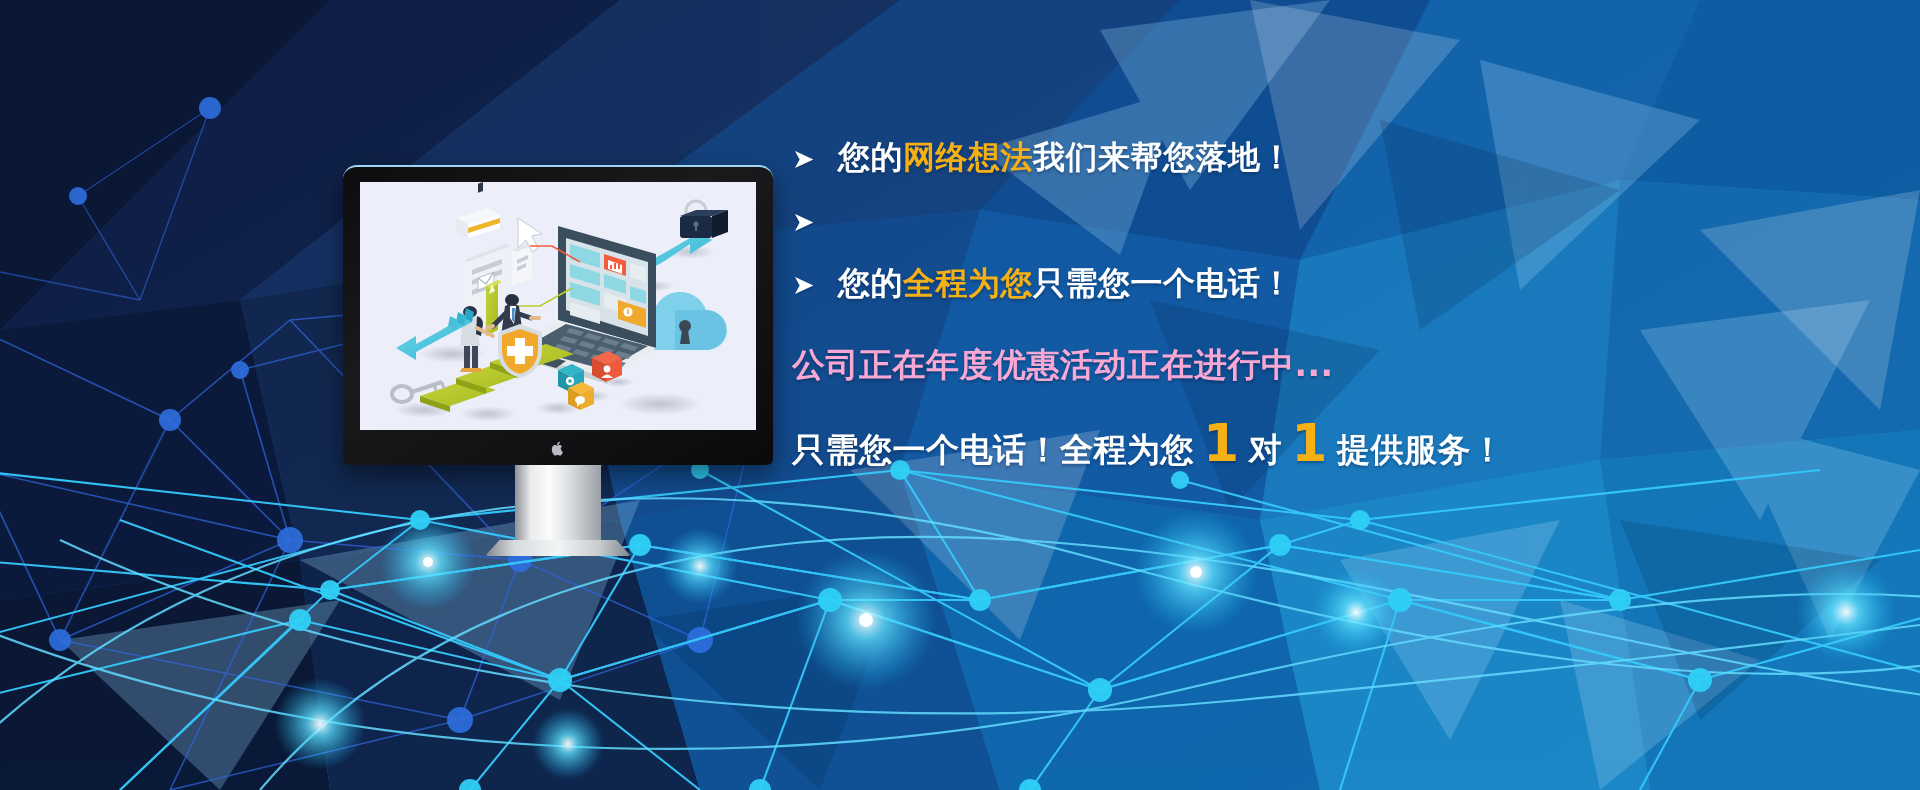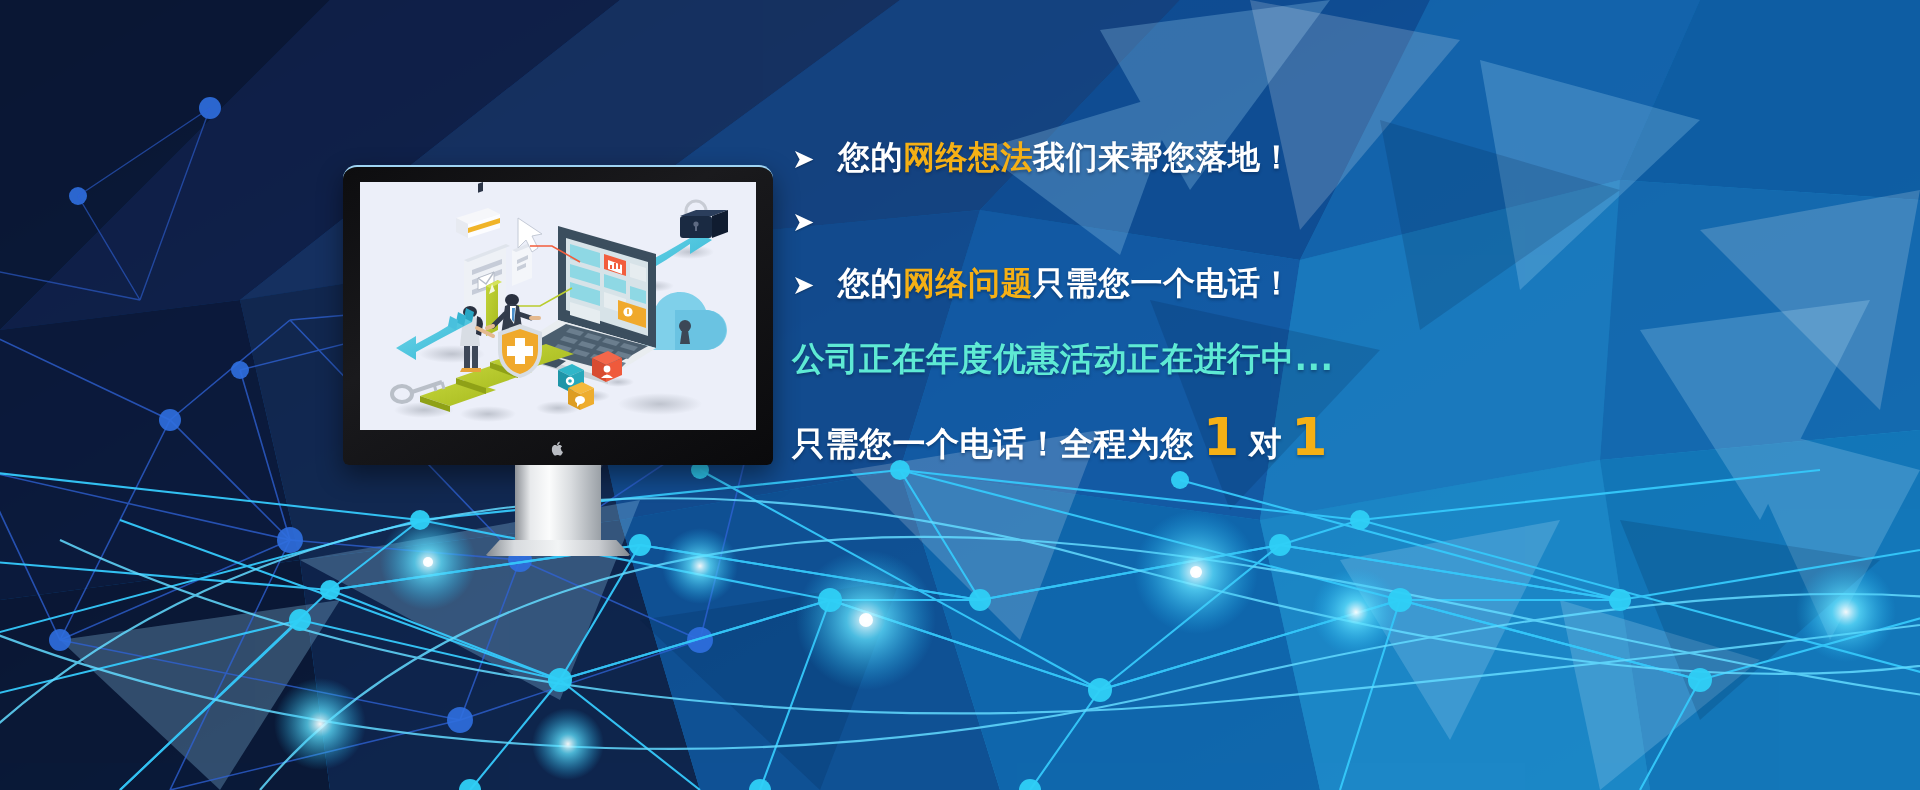--- a/index.html
+++ b/index.html
@@ -107,24 +107,24 @@
     font-weight: bold;
     color: #ffffff;
     letter-spacing: .5px;
     text-shadow: 0 2px 3px rgba(0,20,50,.35);
     white-space: nowrap;
   }
   .hl {
     color: #f5b015;
   }
   #promo-line {
-    margin-top: 23px;
+    margin-top: 29px;
     font-size: 33px;
     font-weight: bold;
-    color: #5eead4;
+    color: #f9a8d4;
     letter-spacing: .5px;
     text-shadow: 0 2px 3px rgba(0,20,50,.35);
     white-space: nowrap;
   }
   #cta-line {
     margin-top: 32px;
     font-size: 33px;
     font-weight: bold;
     color: #ffffff;
     letter-spacing: .5px;
@@ -554,26 +554,27 @@
       <span class="bullet-arrow">➤</span>
       <span class="bullet-text"><span>您的</span><span class="hl">网络想法</span><span>我们来帮您落地！</span></span>
     </div>
 
     <div class="bullet-line">
       <span class="bullet-arrow">➤</span>
     </div>
 
     <div class="bullet-line">
       <span class="bullet-arrow">➤</span>
-      <span class="bullet-text"><span>您的</span><span class="hl">网络问题</span><span>只需您一个电话！</span></span>
+      <span class="bullet-text"><span>您的</span><span class="hl">全程为您</span><span>只需您一个电话！</span></span>
     </div>
 
     <div id="promo-line">公司正在年度优惠活动正在进行中...</div>
 
     <div id="cta-line">
       <span class="cta-seg">只需您一个电话！全程为您</span>
       <span class="num-big">1</span>
       <span class="cta-seg">对</span>
       <span class="num-big">1</span>
+      <span class="cta-seg">提供服务！</span>
     </div>
 
   </div>
 </div>
 
 </body></html>

